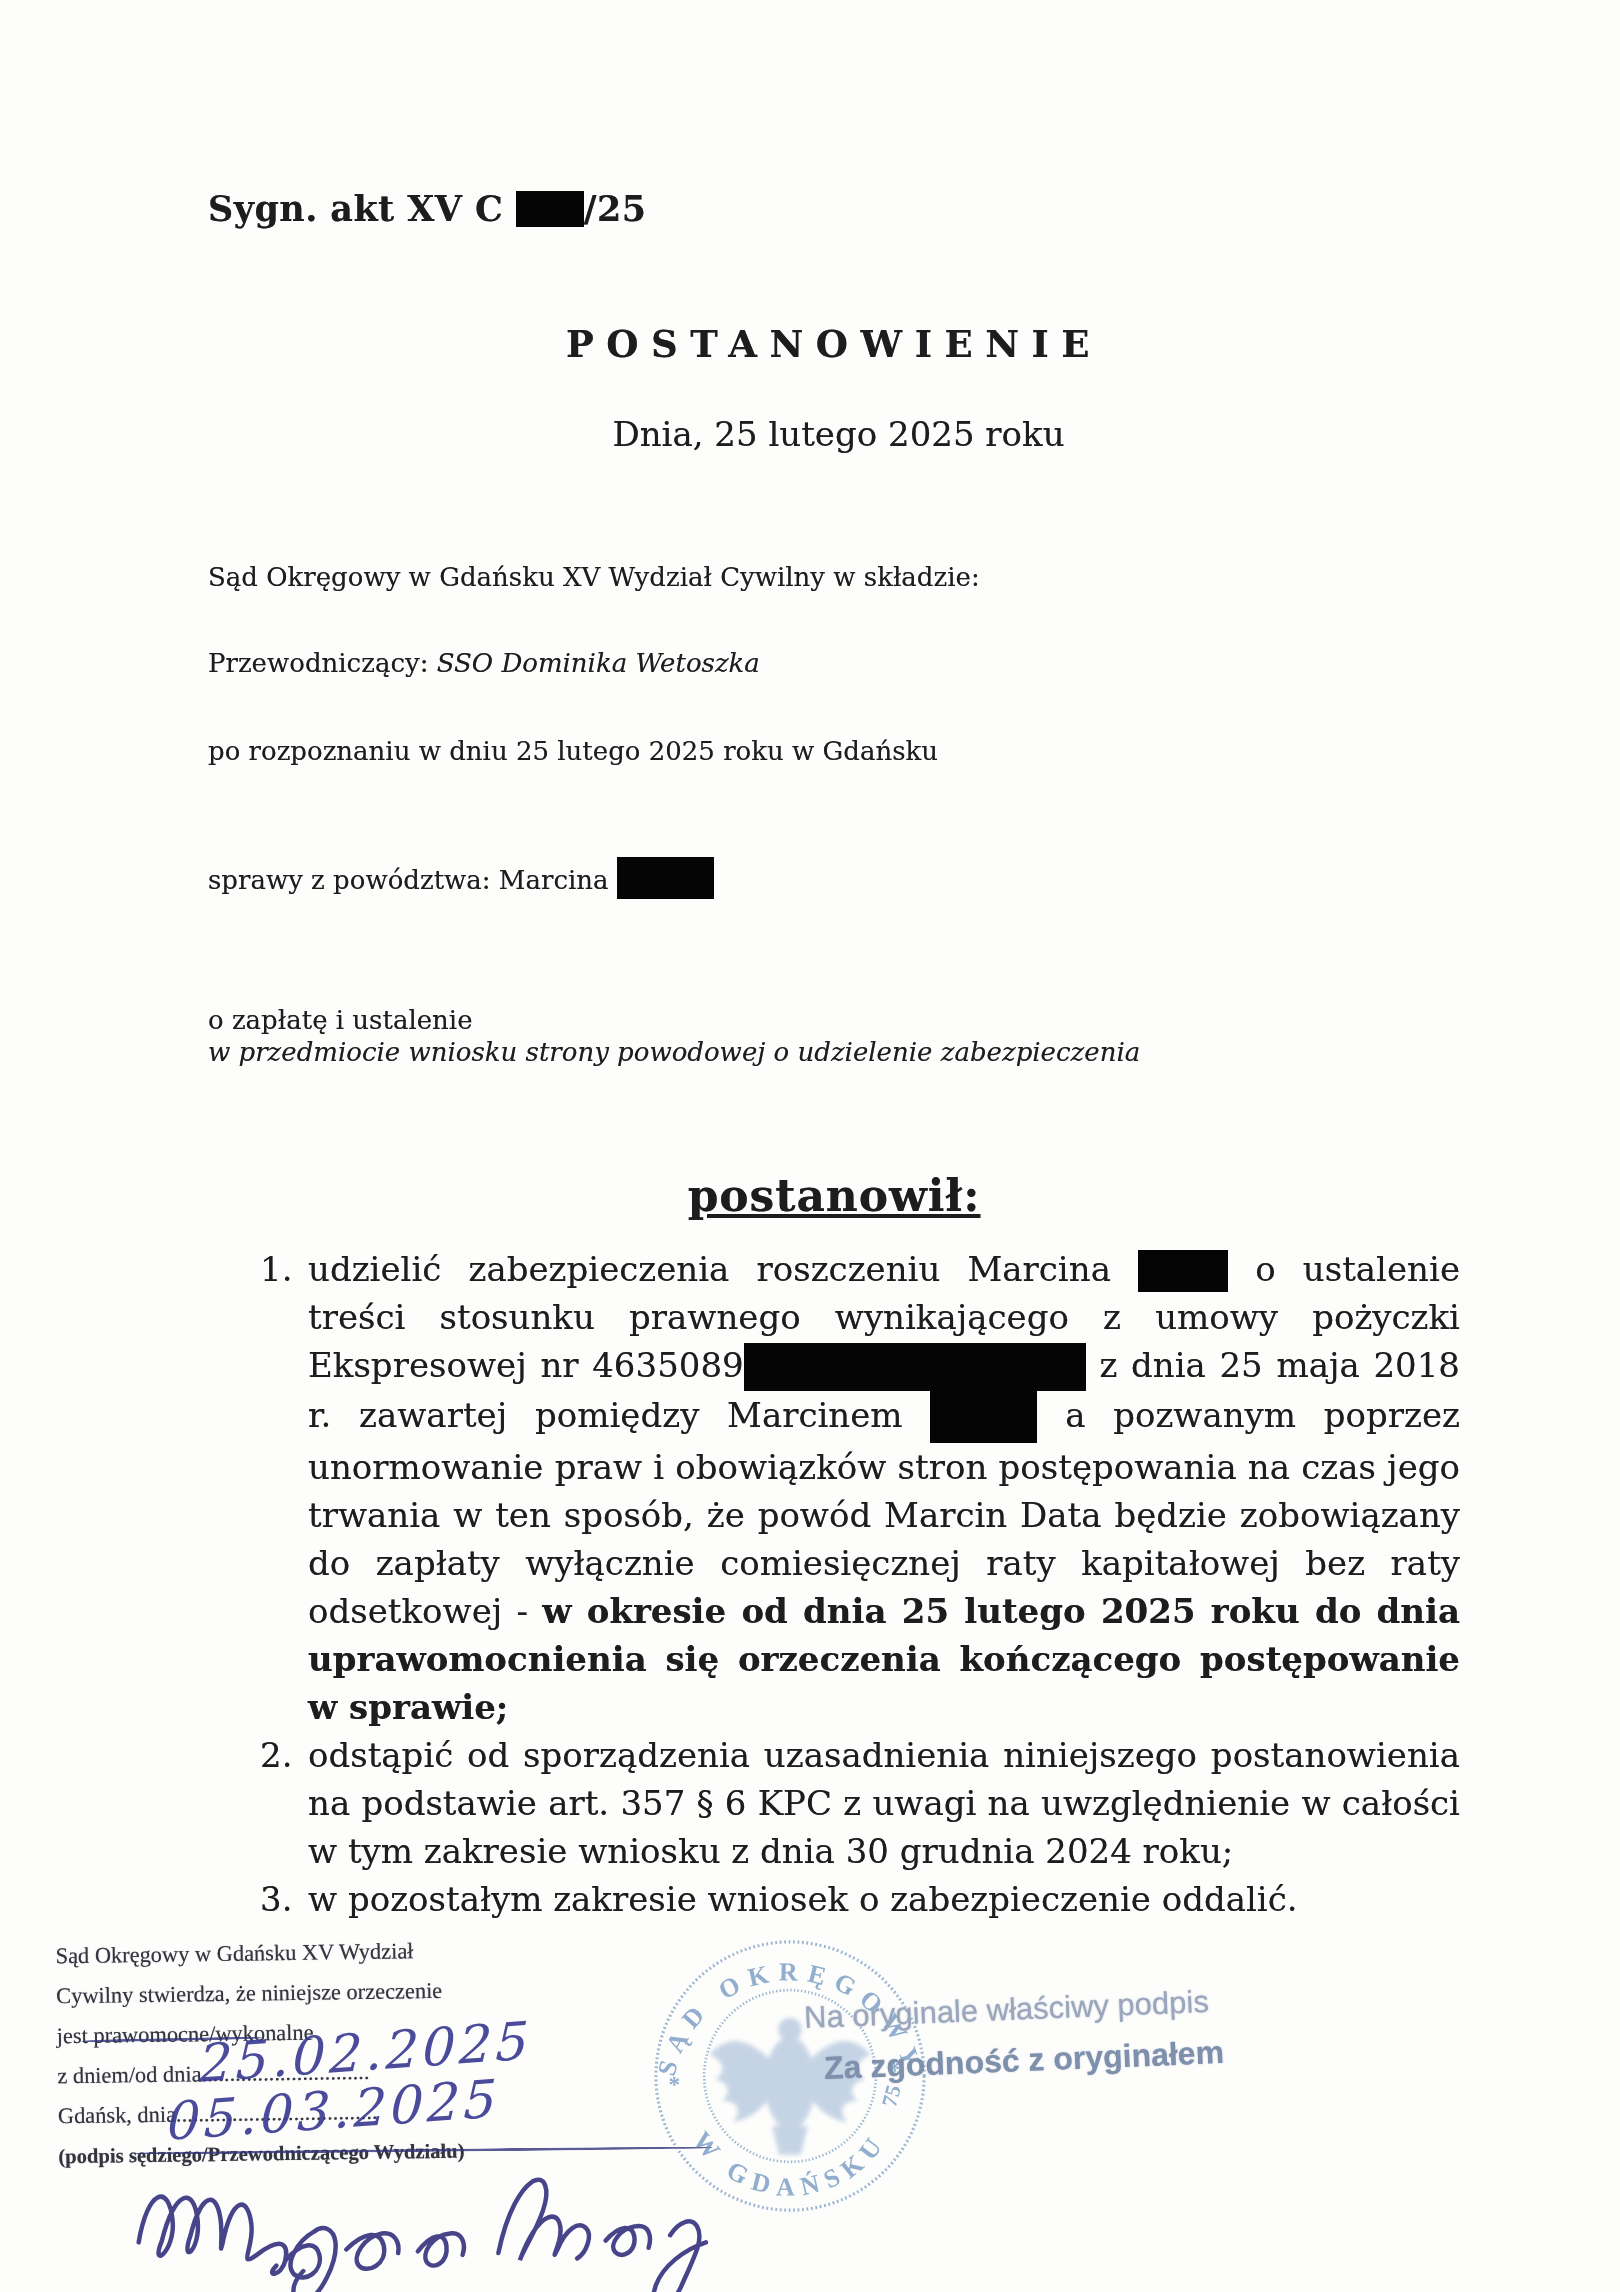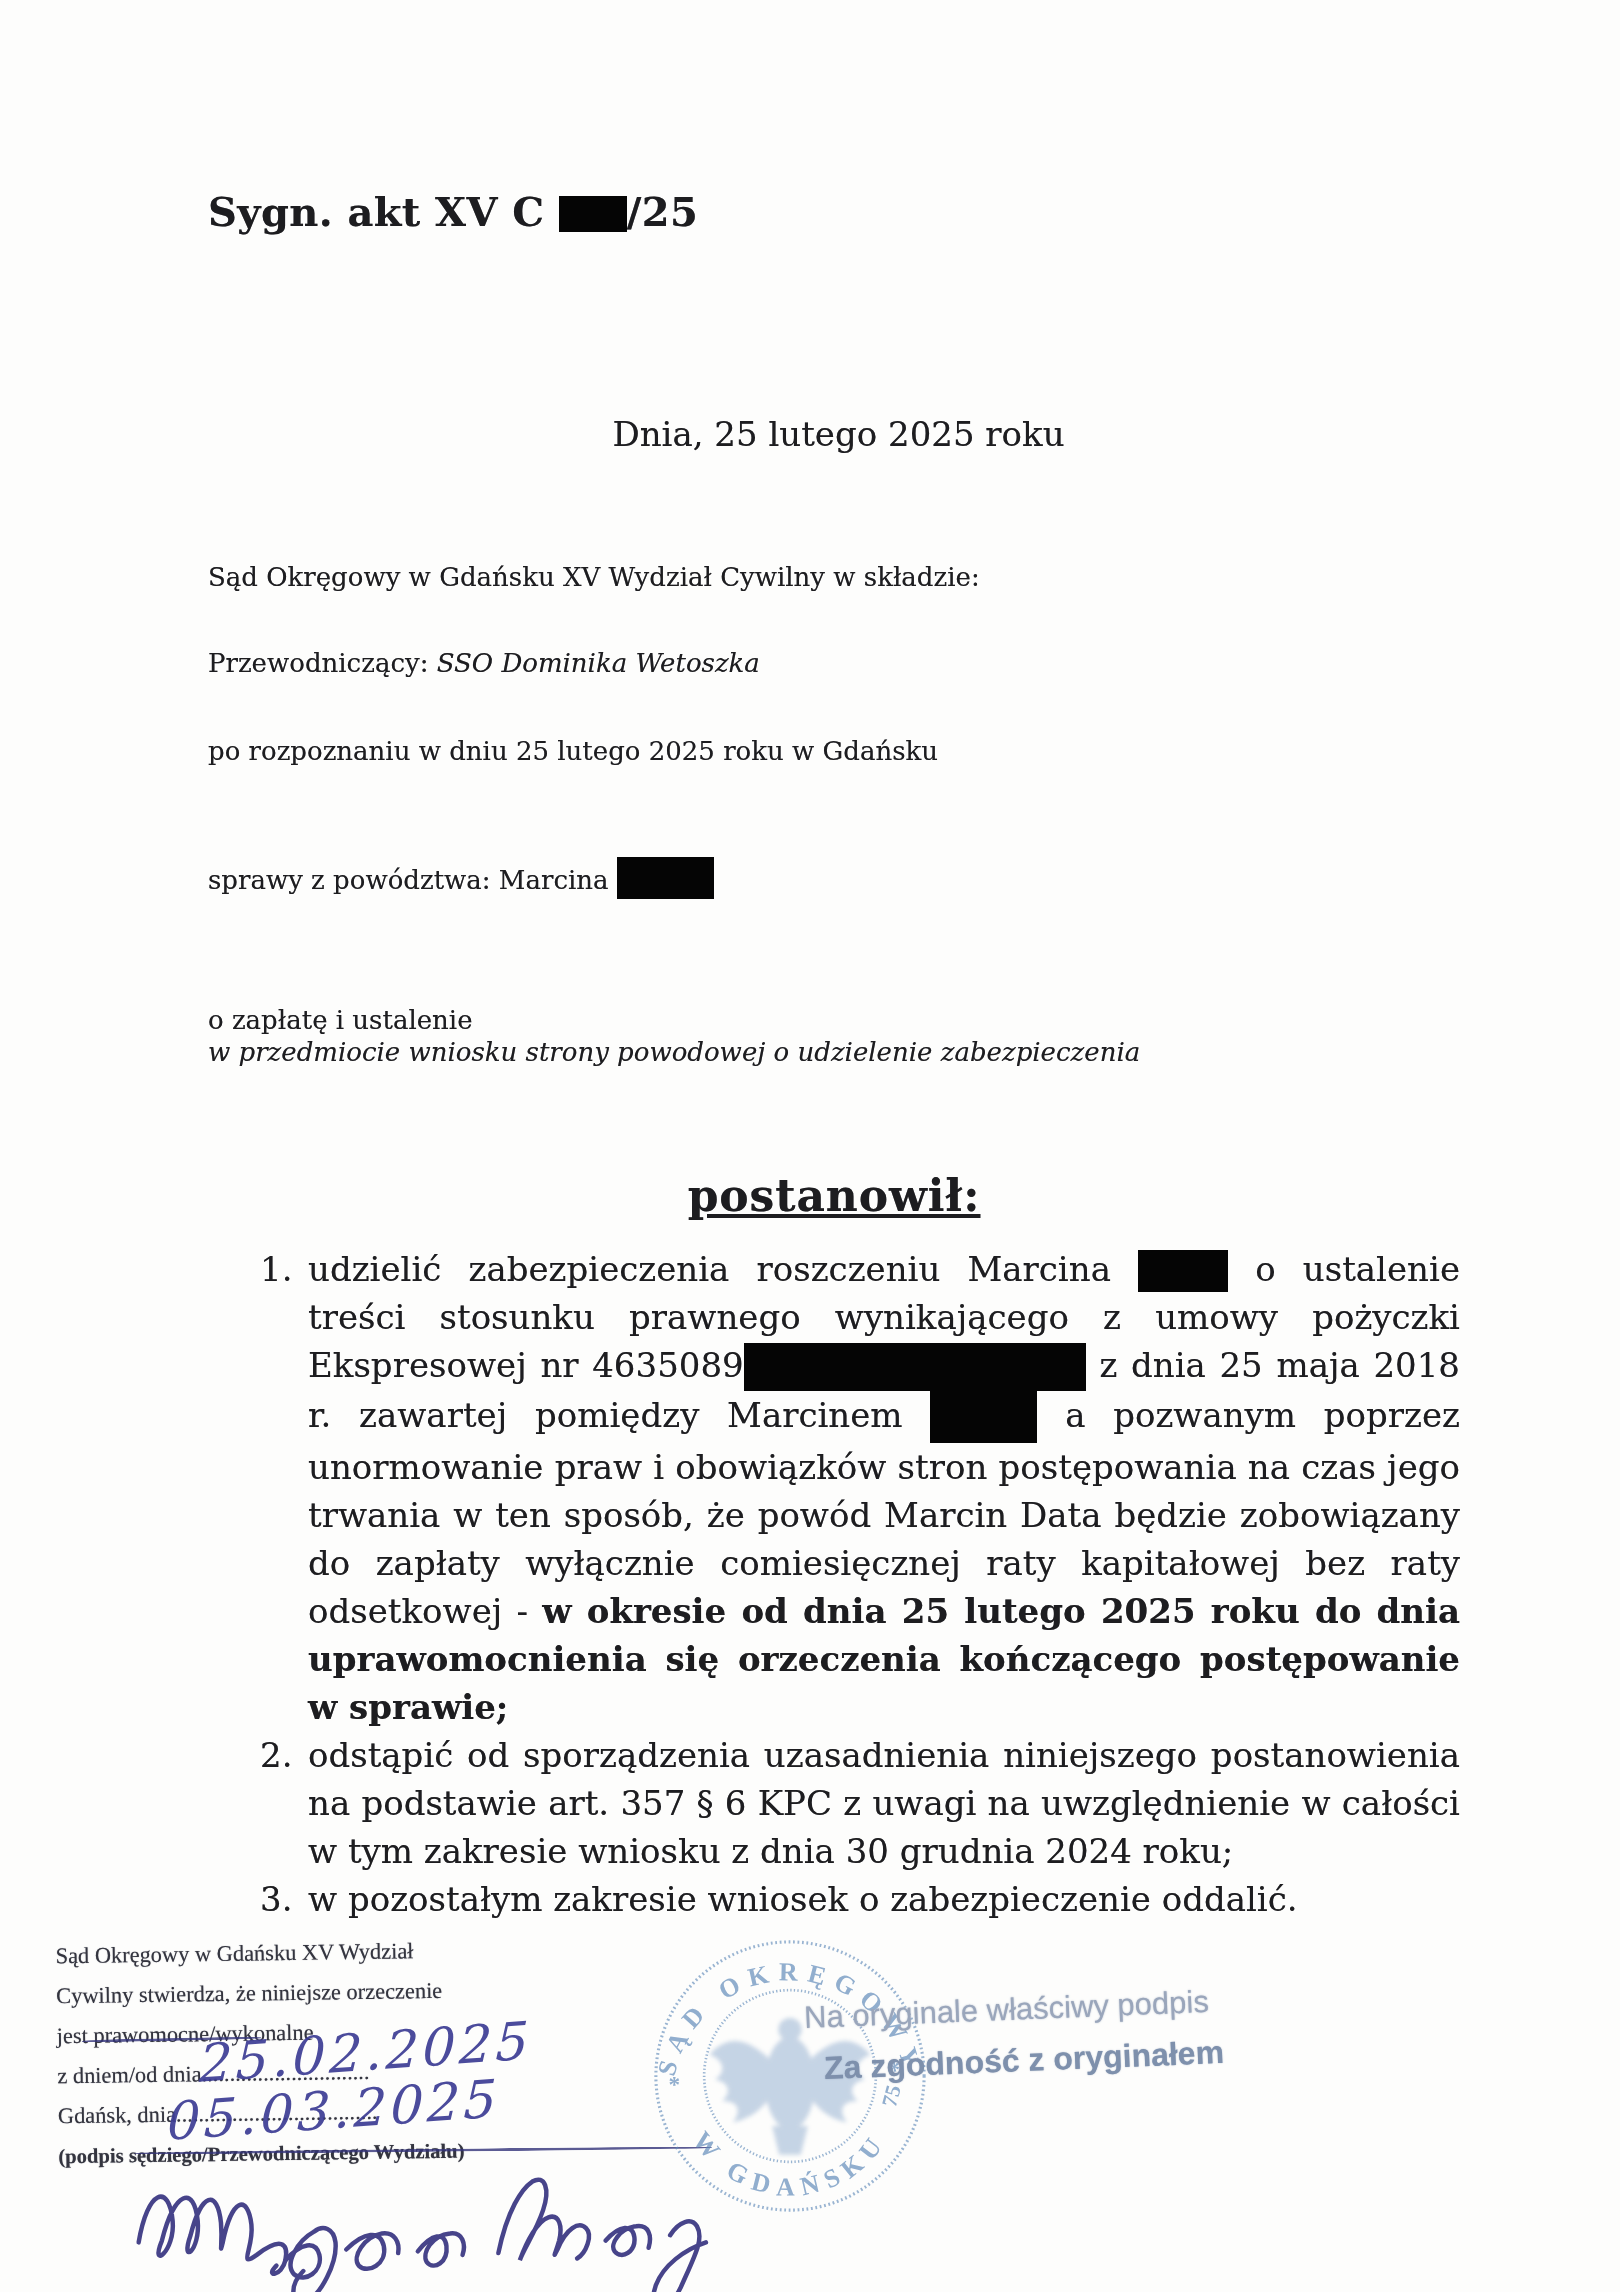--- a/index.html
+++ b/index.html
@@ -9,21 +9,21 @@
     background:#fdfdfc;
     font-family:"DejaVu Serif", serif;
     color:#1d1d20;
     overflow:hidden;
   }
   .doc-text{ text-shadow:0 0 0.6px rgba(20,20,25,.55); }
 
   
   .sygn{
     position:absolute;left:208px;top:188px;
-    font-size:40px;font-weight:bold;letter-spacing:0.4px;
+    font-size:35px;font-weight:bold;letter-spacing:0.4px;
   }
   .title{
     position:absolute;left:208px;top:322px;width:1252px;
     text-align:center;font-size:37px;font-weight:bold;letter-spacing:12.5px;
   }
   .dateline{
     position:absolute;left:208px;top:414px;width:1261px;
     text-align:center;font-size:34px;
   }
 
@@ -101,20 +101,21 @@
   .round-stamp{position:absolute;left:638px;top:1924px;}
   .signature-svg{position:absolute;left:122px;top:2135px;}
 </style>
 </head>
 <body>
 
 <div class="page">
 
   <div class="sygn doc-text"><span>Sygn. akt XV C</span>&nbsp;<span class="redact r-sygn"></span><span>/25</span></div>
 
+  <div class="title doc-text">POSTANOWIENIE</div>
 
   <div class="dateline doc-text">Dnia, 25 lutego 2025 roku</div>
 
   <div class="par p-court doc-text">Sąd Okręgowy w Gdańsku XV Wydział Cywilny w składzie:</div>
 
   <div class="par p-presiding doc-text">
     <span>Przewodniczący:</span>
     <span class="italic">SSO Dominika Wetoszka</span>
   </div>
 

